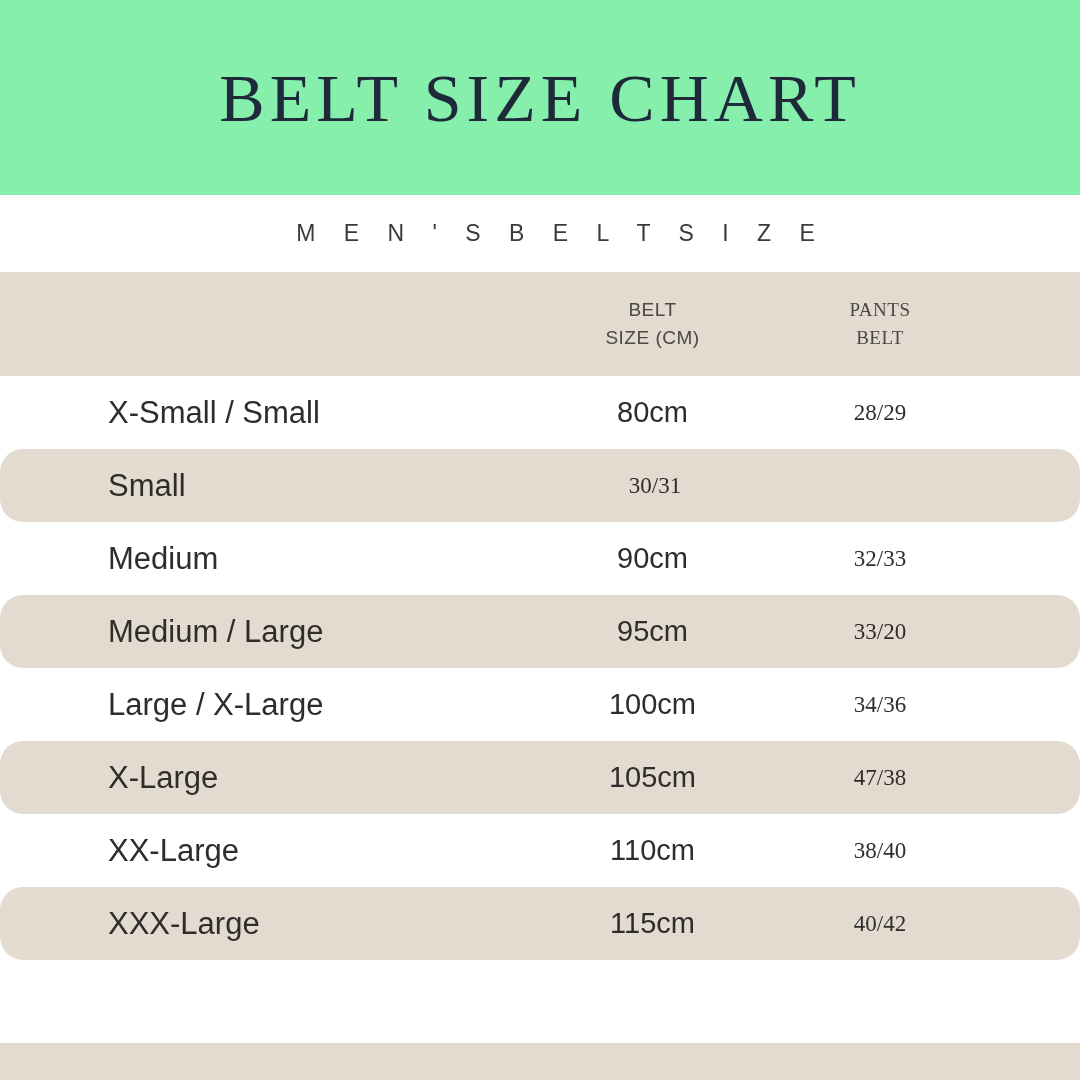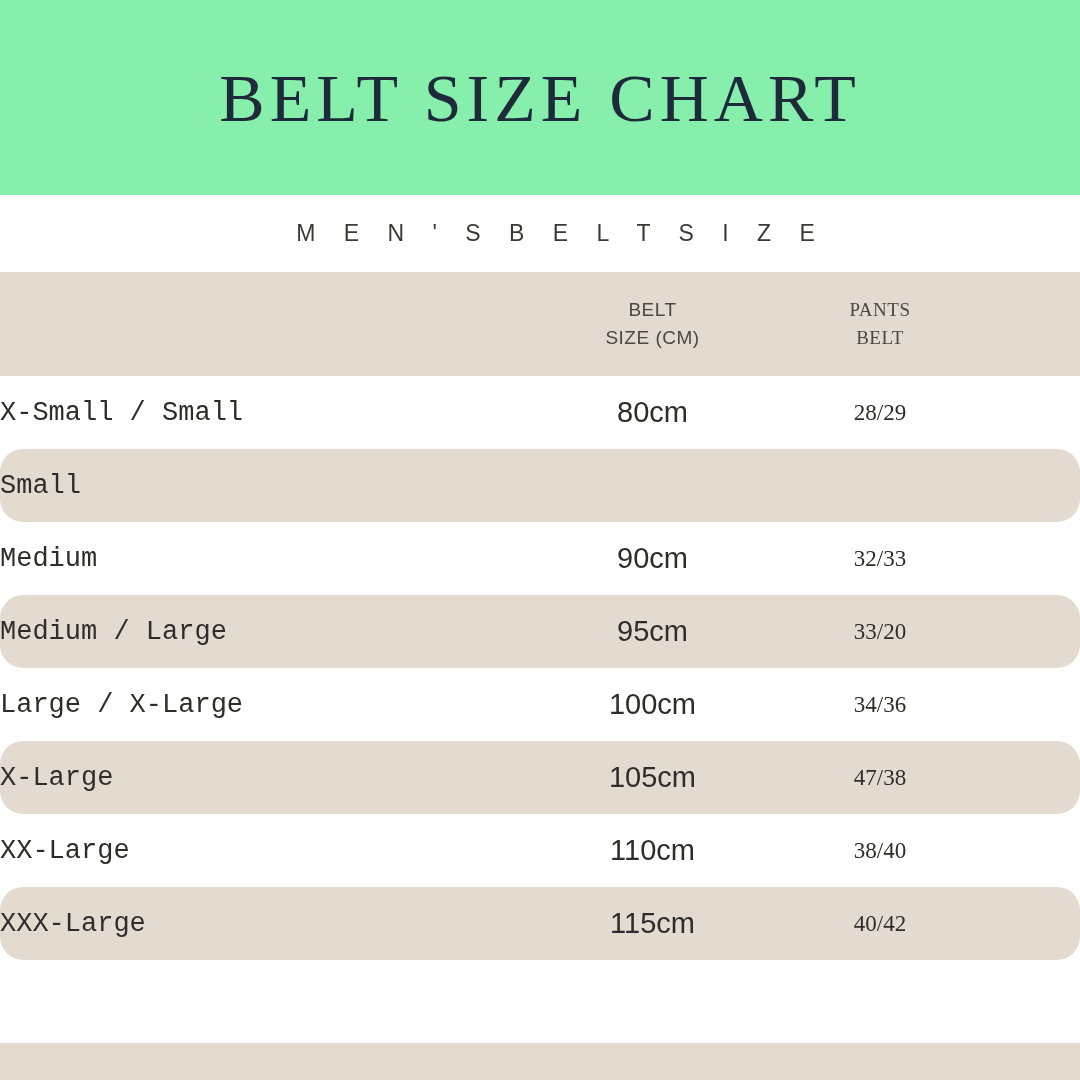--- a/index.html
+++ b/index.html
@@ -74,24 +74,25 @@
   .head-row {
     height: 104px;
     background: #e4dbd0;
   }
   .data-row {
     height: 73px;
   }
 
   .c-size {
     flex: 0 0 540px;
+    padding-left: 108px;
     box-sizing: border-box;
-    font-size: 27px;
+    font-size: 31px;
     color: #2f2d2b;
-    font-family: Liberation Mono, monospace;
+    font-family: Liberation Sans, sans-serif;
   }
   .c-belt {
     flex: 0 0 225px;
     text-align: center;
     font-size: 29px;
     color: #2f2d2b;
   }
   .c-pants {
     flex: 0 0 230px;
     text-align: center;
@@ -151,20 +152,21 @@
     </div>
 
     <div class="row data-row light">
       <div class="c-size">X-Small / Small</div>
       <div class="c-belt">80cm</div>
       <div class="c-pants">28/29</div>
     </div>
 
     <div class="row data-row shade">
       <div class="c-size">Small</div>
+      <div class="c-pants">30/31</div>
     </div>
 
     <div class="row data-row light">
       <div class="c-size">Medium</div>
       <div class="c-belt">90cm</div>
       <div class="c-pants">32/33</div>
     </div>
 
     <div class="row data-row shade">
       <div class="c-size">Medium / Large</div>

